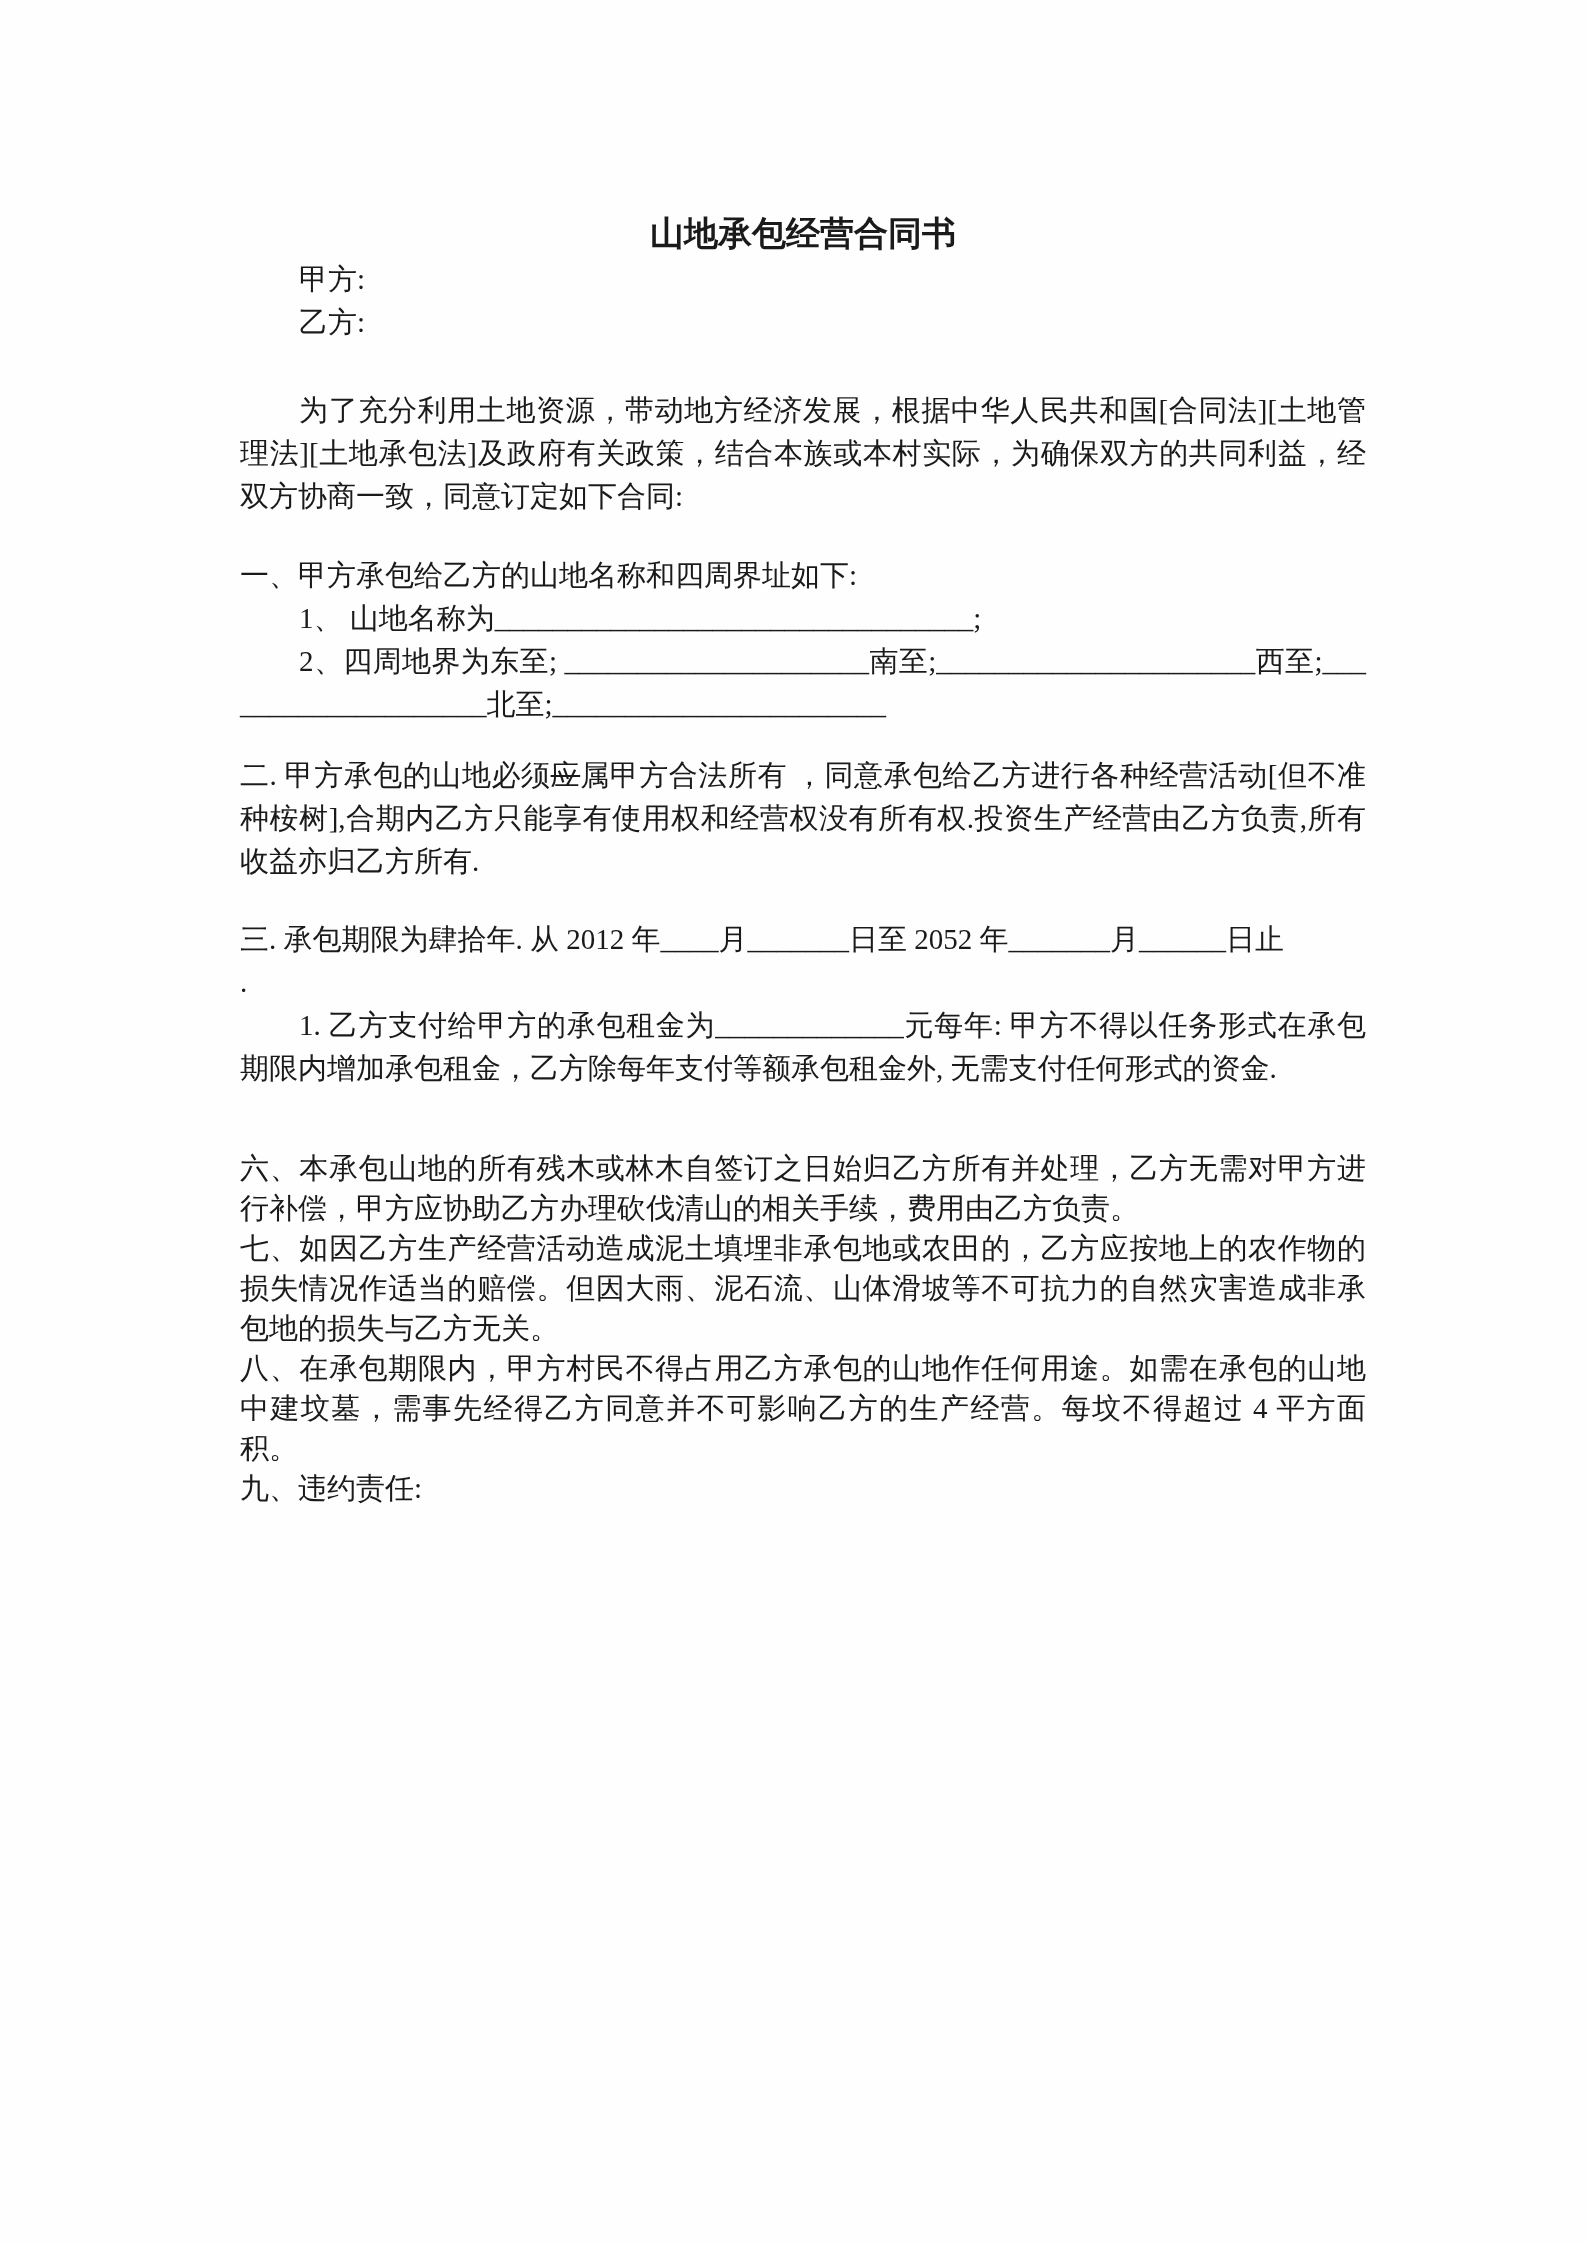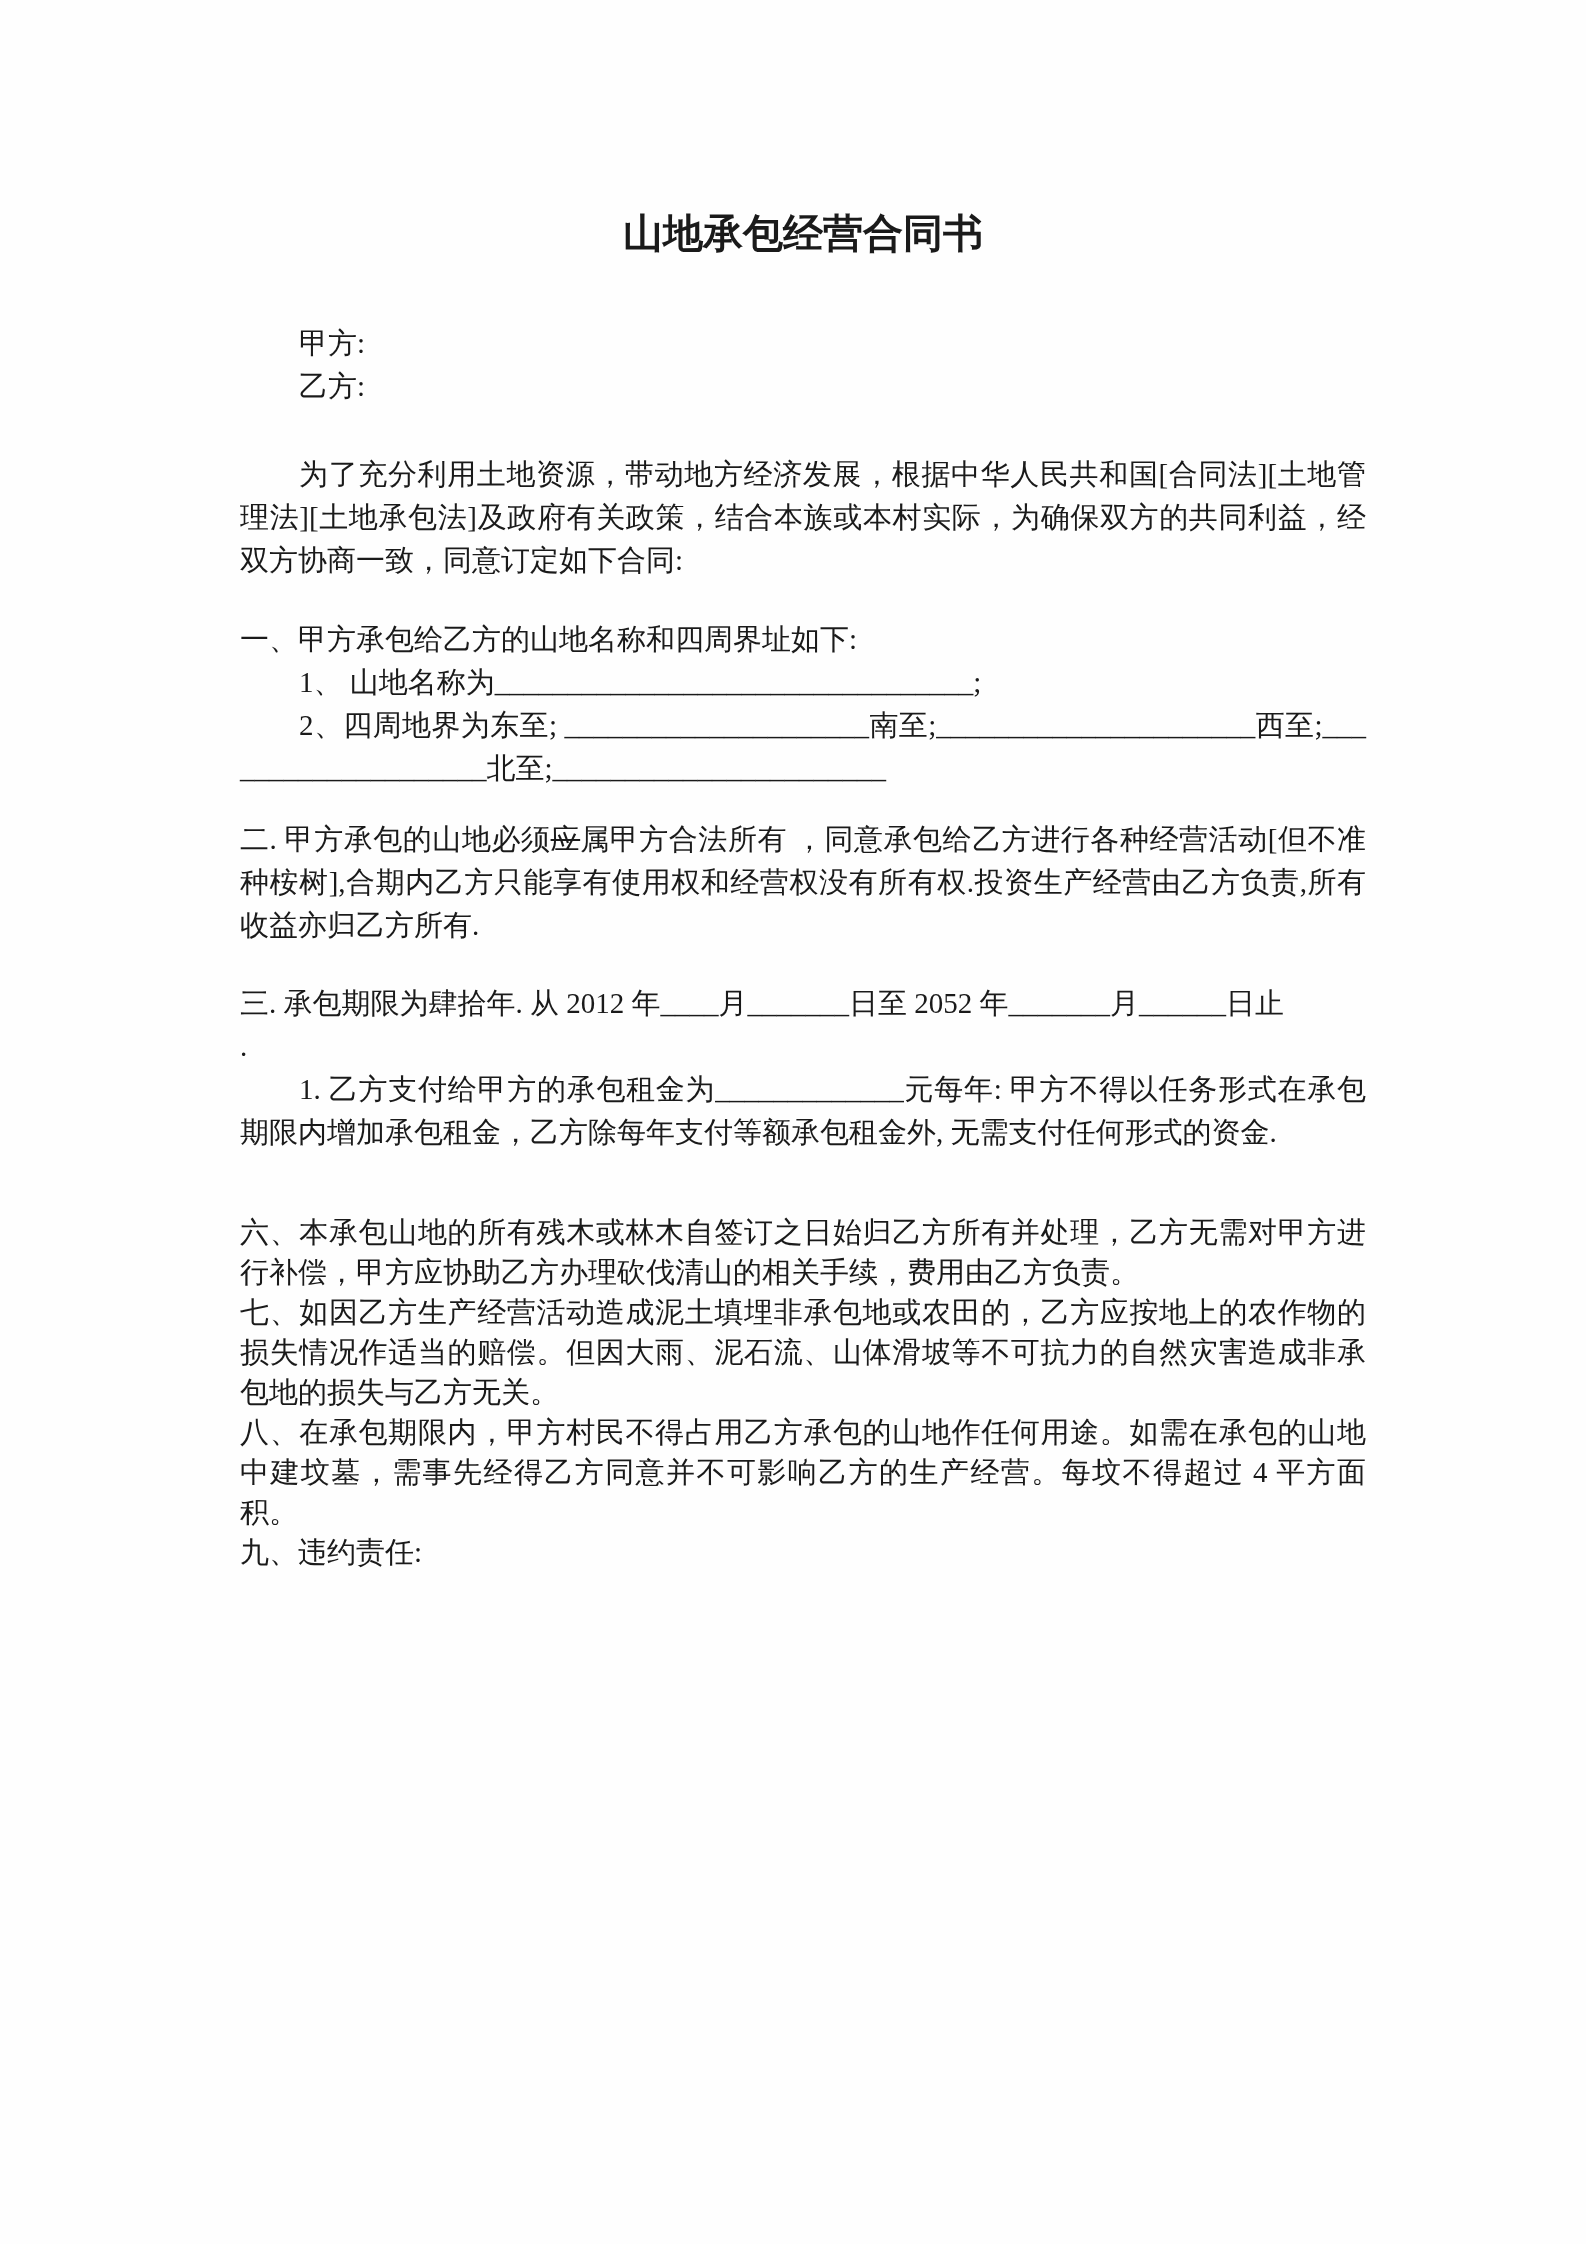--- a/index.html
+++ b/index.html
@@ -16,42 +16,42 @@
     padding: 210px 220px 0 240px;
     font-family: "Liberation Serif", "DejaVu Serif", serif;
     color: #1a1a1a;
     overflow: hidden;
   }
   .doc {
     width: 1126px;
   }
   .title {
     margin: 0;
-    font-size: 40px;
+    font-size: 34px;
     line-height: 48px;
     font-weight: bold;
     text-align: center;
   }
   .para {
     margin: 0;
     font-size: 29px;
     line-height: 43px;
     text-align: justify;
     word-break: break-all;
   }
   .tight {
     line-height: 40px;
   }
   .ind {
     text-indent: 59px;
   }
   .struck {
     text-decoration: line-through;
   }
-  .mt-party { margin-top: 64px; }
+  .mt-party { }
   .mt-intro { margin-top: 45px; }
   .mt-s1 { margin-top: 36px; }
   .mt-s2 { margin-top: 28px; }
   .mt-s3 { margin-top: 35px; }
   .mt-s4 { margin-top: 42px; }
   .mt-s5 { margin-top: 28px; }
   .mt-s6 { margin-top: 58px; }
 </style>
 </head>
 <body>

